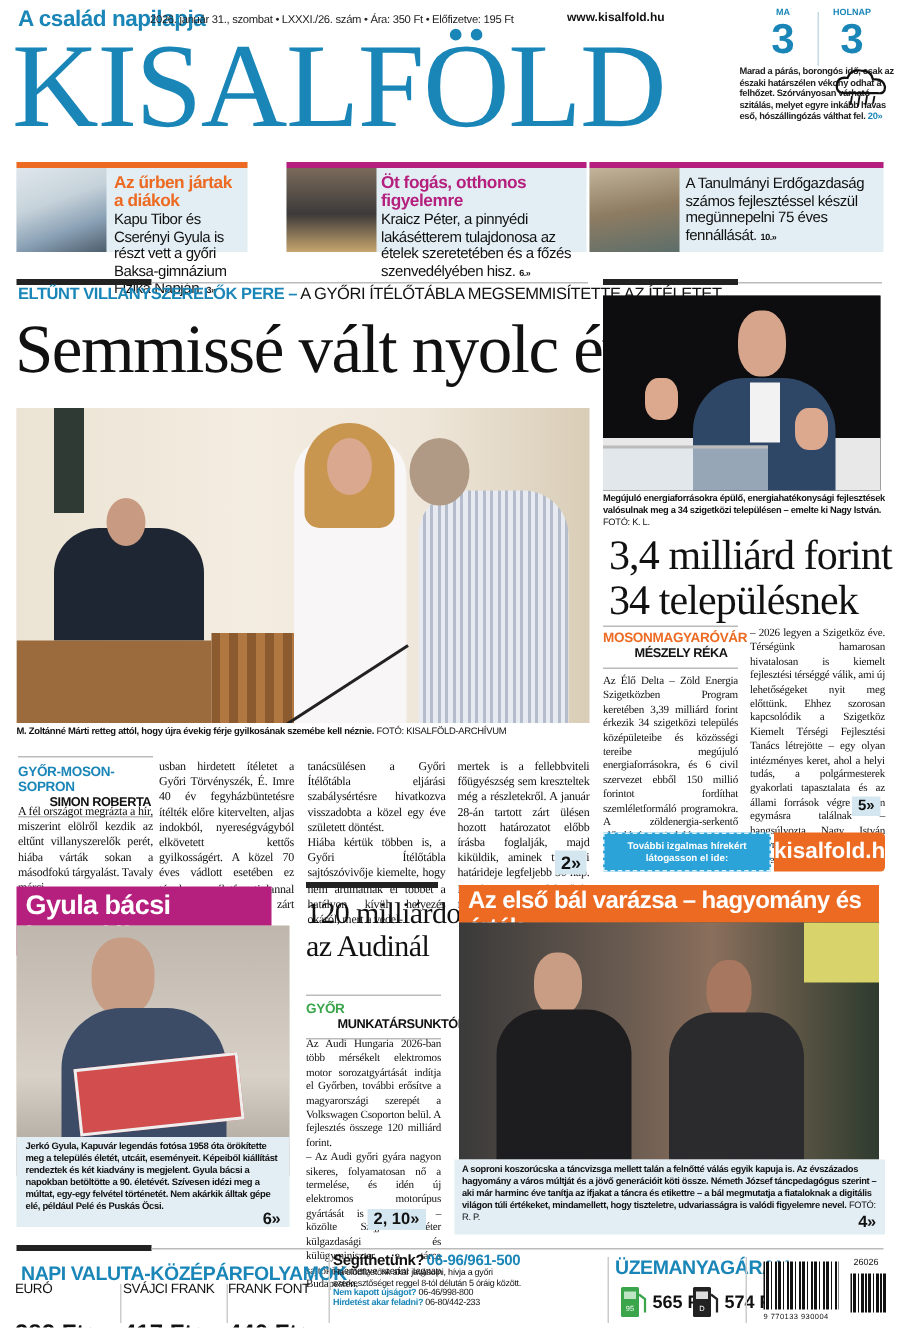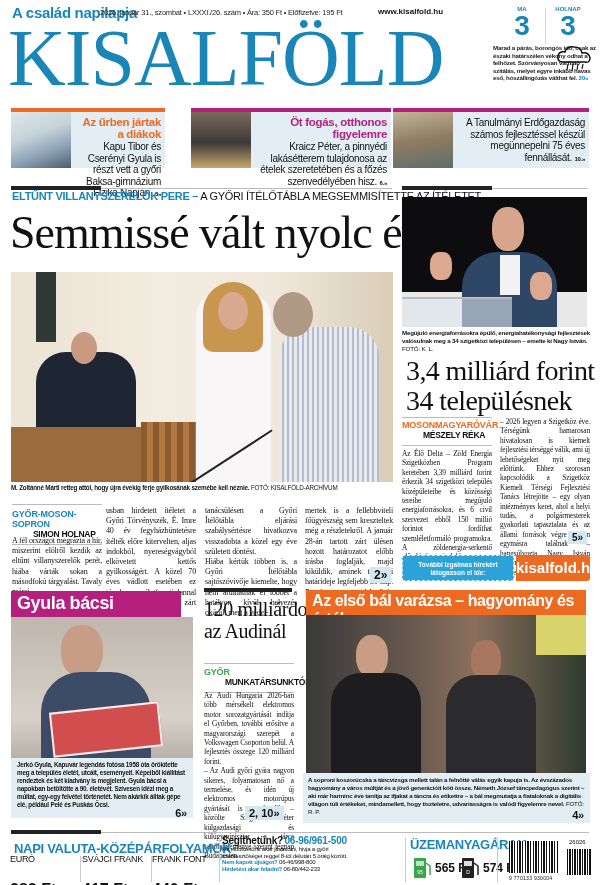--- a/index.html
+++ b/index.html
@@ -17,21 +17,21 @@
   .wx-col .lbl { font-size: 6px; font-weight: bold; }
   .wx-col .num { font-size: 28px; font-weight: bold; line-height: 28px; }
   #wx-divider { left: 545px; top: 8px; width: 1px; height: 36px; background: #c4dbe6; }
   #wx-text { left: 493px; top: 44px; width: 105px; font-size: 6.2px; line-height: 7.5px; font-weight: bold; color: #222; letter-spacing: -0.2px; }
   #wx-icon { left: 555px; top: 44px; width: 40px; height: 30px; }
 
   
   .teaser { top: 108px; height: 60px; background: #e3eef4; }
   .teaser .bar { position: absolute; left: 0; top: 0; right: 0; height: 4px; }
   .teaser .img { position: absolute; top: 4px; width: 60px; height: 56px; }
-  .teaser .txt { position: absolute; left: 78px; top: 9px; right: 4px; font-size: 10px; line-height: 11.5px; letter-spacing: -0.3px; text-align: right; }
+  .teaser .txt { position: absolute; left: 78px; top: 9px; right: 4px; font-size: 10px; line-height: 11.5px; letter-spacing: -0.3px; }
   .teaser .hd { font-size: 11.5px; font-weight: bold; display: block; margin-bottom: 1px; letter-spacing: -0.3px; }
   .pg { font-size: 6px; font-weight: bold; }
 
   
   .rule-thick { height: 4px; background: #222; }
   .rule-thin { height: 1px; background: #bbb; }
   #kicker { left: 12px; top: 190px; font-size: 11px; letter-spacing: -0.3px; }
   #kicker b { color: #1a86b8; }
   #headline { left: 10px; top: 208px; font-size: 46px; line-height: 50px; letter-spacing: -1px; }
   #lead-photo { left: 11px; top: 272px; width: 382px; height: 210px; overflow: hidden; background: #e8e2d6; }
@@ -151,21 +151,21 @@
   <div style="position:absolute;left:40px;top:55px;width:250px;height:2px;background:#222;transform-origin:right;transform:rotate(-33deg) translate(-80px,70px)"></div>
 </div>
 <div class="abs" id="lead-caption">
   <span>M. Zoltánné Márti retteg attól, hogy újra évekig férje gyilkosának szemébe kell néznie.</span>
   <span style="font-weight:normal">FOTÓ: KISALFÖLD-ARCHÍVUM</span>
 </div>
 
 <div class="abs" style="left:12px;top:504px;width:90px">
   <div class="rule-thin" style="margin-bottom:4px"></div>
   <div class="byline-place">GYŐR-MOSON-SOPRON</div>
-  <div class="byline-name">SIMON HOLNAP</div>
+  <div class="byline-name">SIMON ROBERTA</div>
   <div class="rule-thin" style="margin-top:5px"></div>
 </div>
 <div class="abs body" style="left:12px;top:536px;width:90px">A fél országot megrázta a hír, miszerint elölről kezdik az eltűnt villanyszerelők perét, hiába várták sokan a másodfokú tárgyalást. Tavaly márci-</div>
 <div class="abs body" style="left:106px;top:506px;width:90px">usban hirdetett ítéletet a Győri Törvényszék, É. Imre 40 év fegyházbüntetésre ítélték előre kitervelten, aljas indokból, nyereségvágyból elkövetett kettős gyilkosságért. A közel 70 éves vádlott esetében ez ténylegesen életfogytiglannal ér fel, de a napokban zárt körű</div>
 <div class="abs body" style="left:205px;top:506px;width:92px;white-space:pre-line">tanácsülésen a Győri Ítélőtábla eljárási szabálysértésre hivatkozva visszadobta a közel egy éve született döntést.
    Hiába kértük többen is, a Győri Ítélőtábla sajtószóvivője kiemelte, hogy nem árulhatnak el többet a hatályon kívül helyezés okáról, mert a védel-</div>
 <div class="abs body" style="left:305px;top:506px;width:88px">mertek is a fellebbviteli főügyészség sem kreszteltek még a részletekről. A január 28-án tartott zárt ülésen hozott határozatot előbb írásba foglalják, majd kiküldik, aminek törvényi határideje legfeljebb 30 nap. Ezután van lehetőség fellebbezésre.</div>
 <div class="abs pgref" style="left:370px;top:567px">2»</div>
 
 <div class="abs rule-thick" style="left:402px;top:186px;width:90px"></div>

